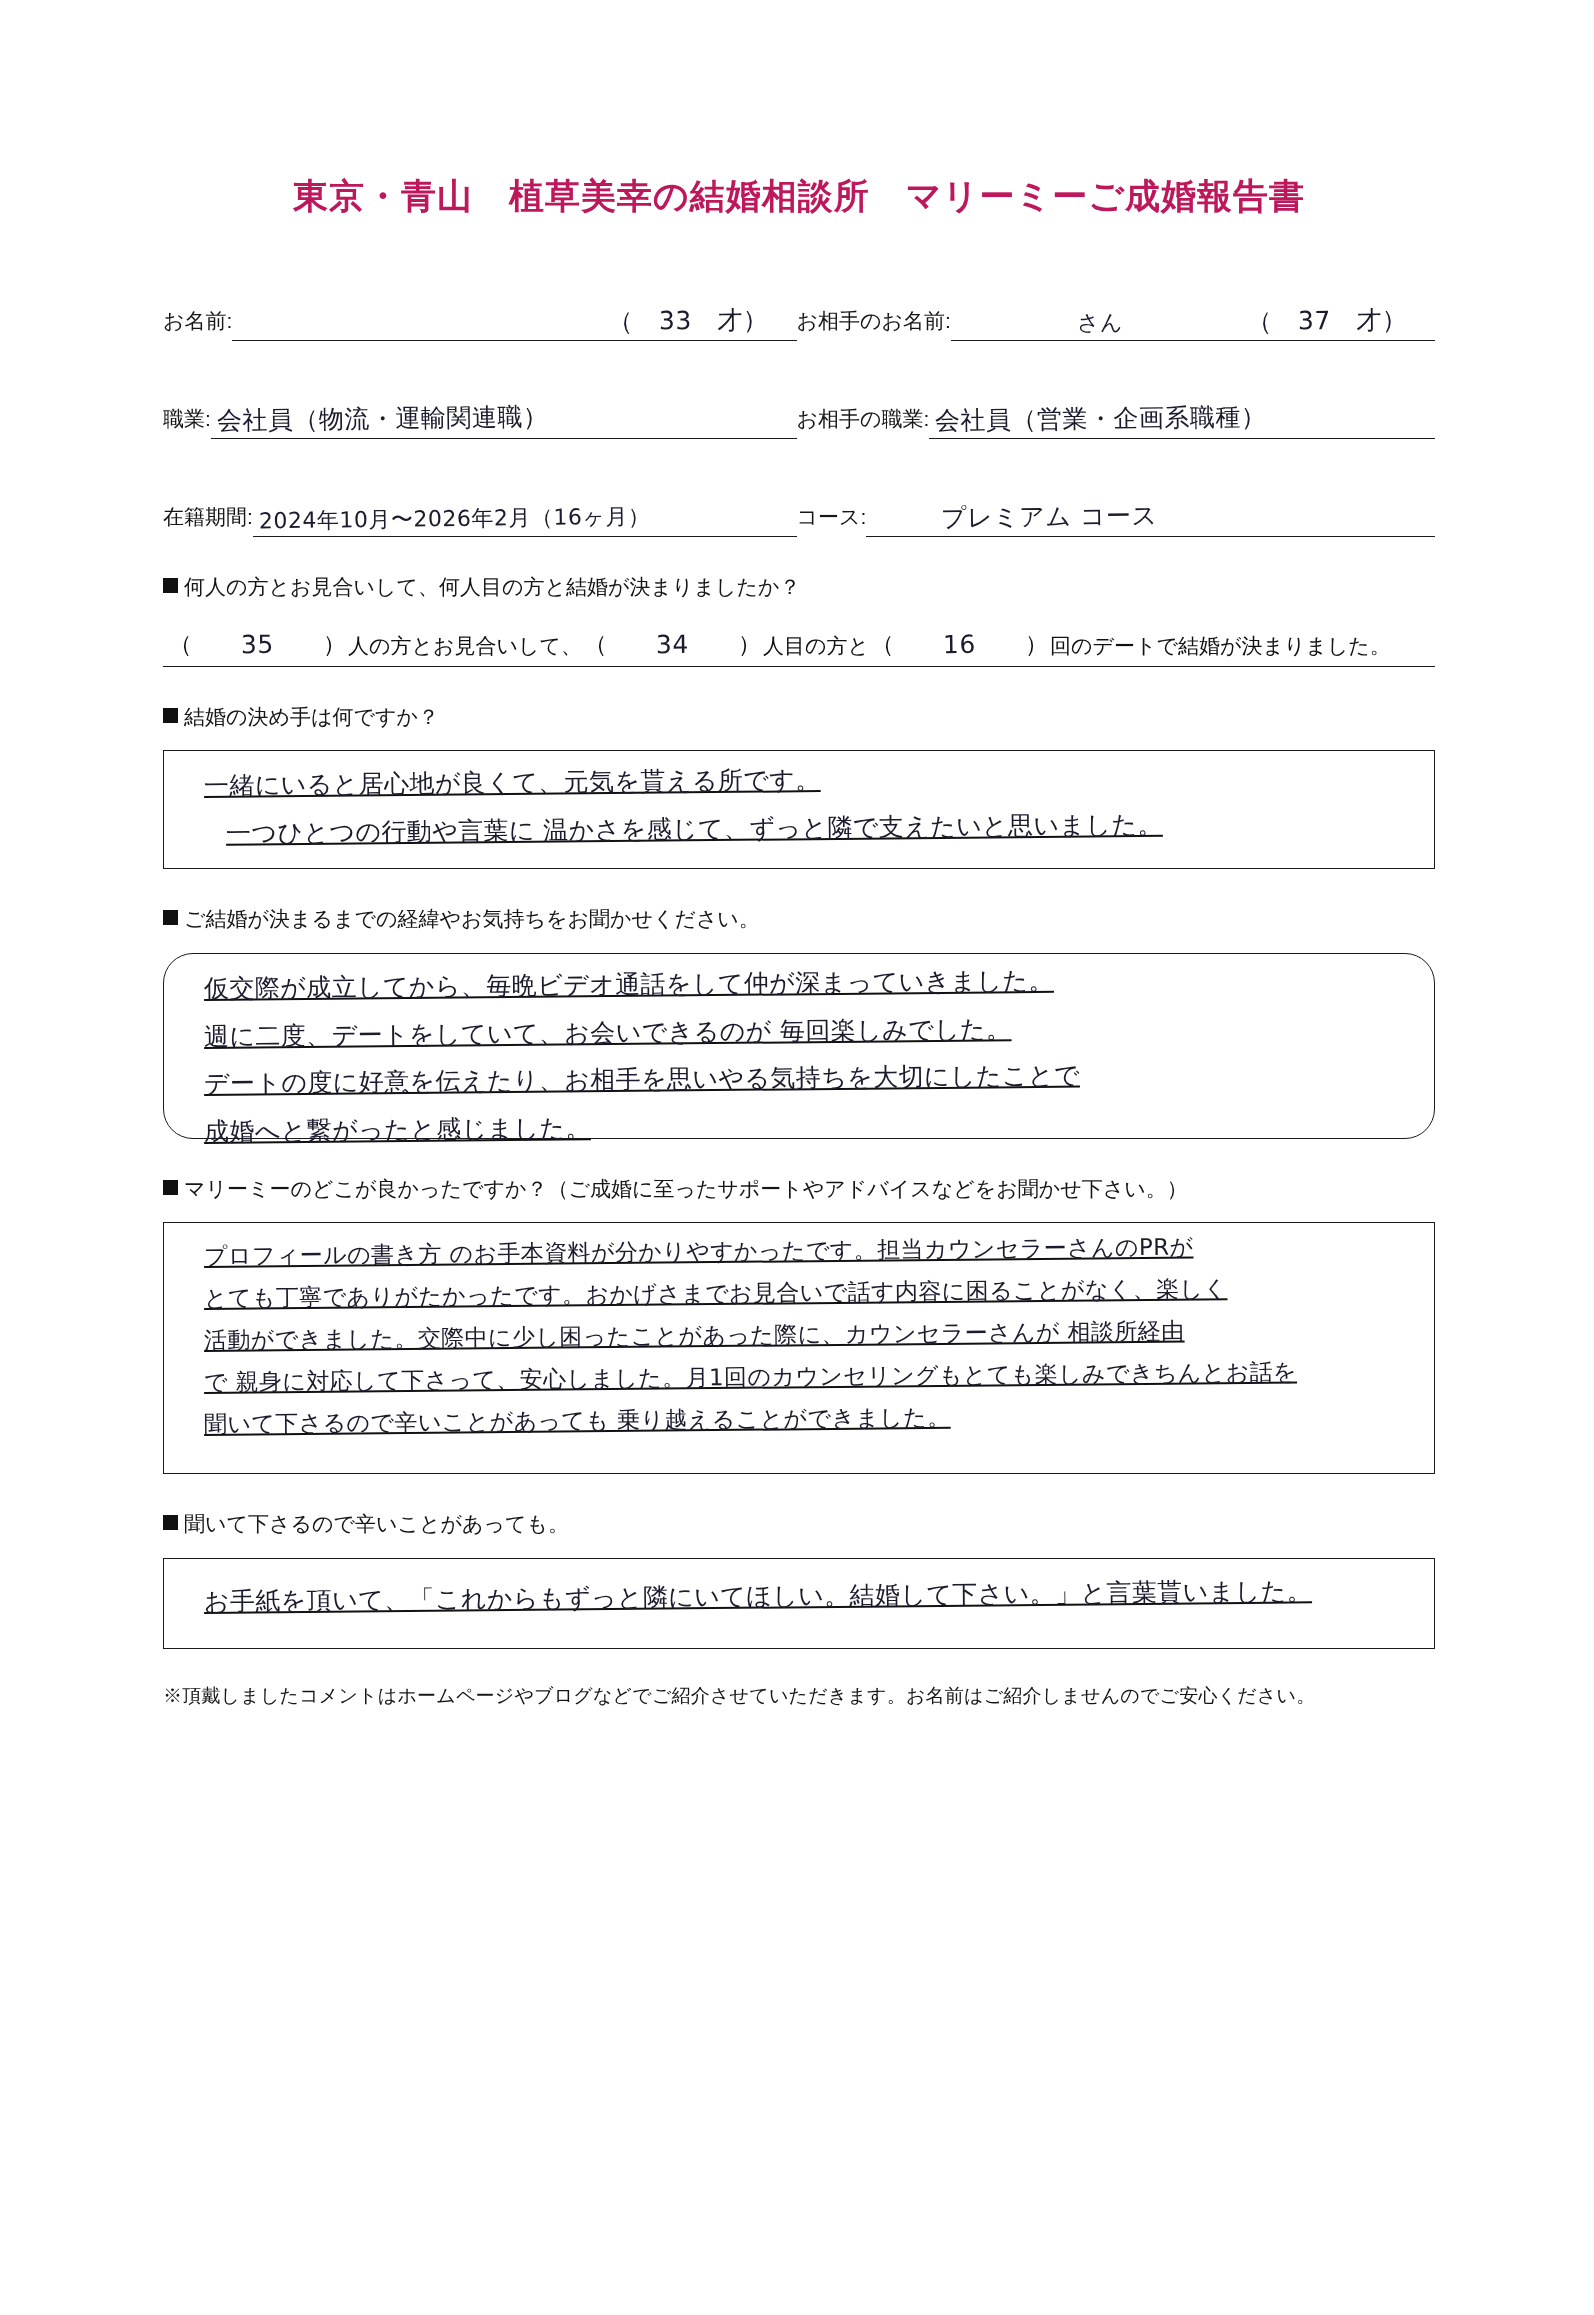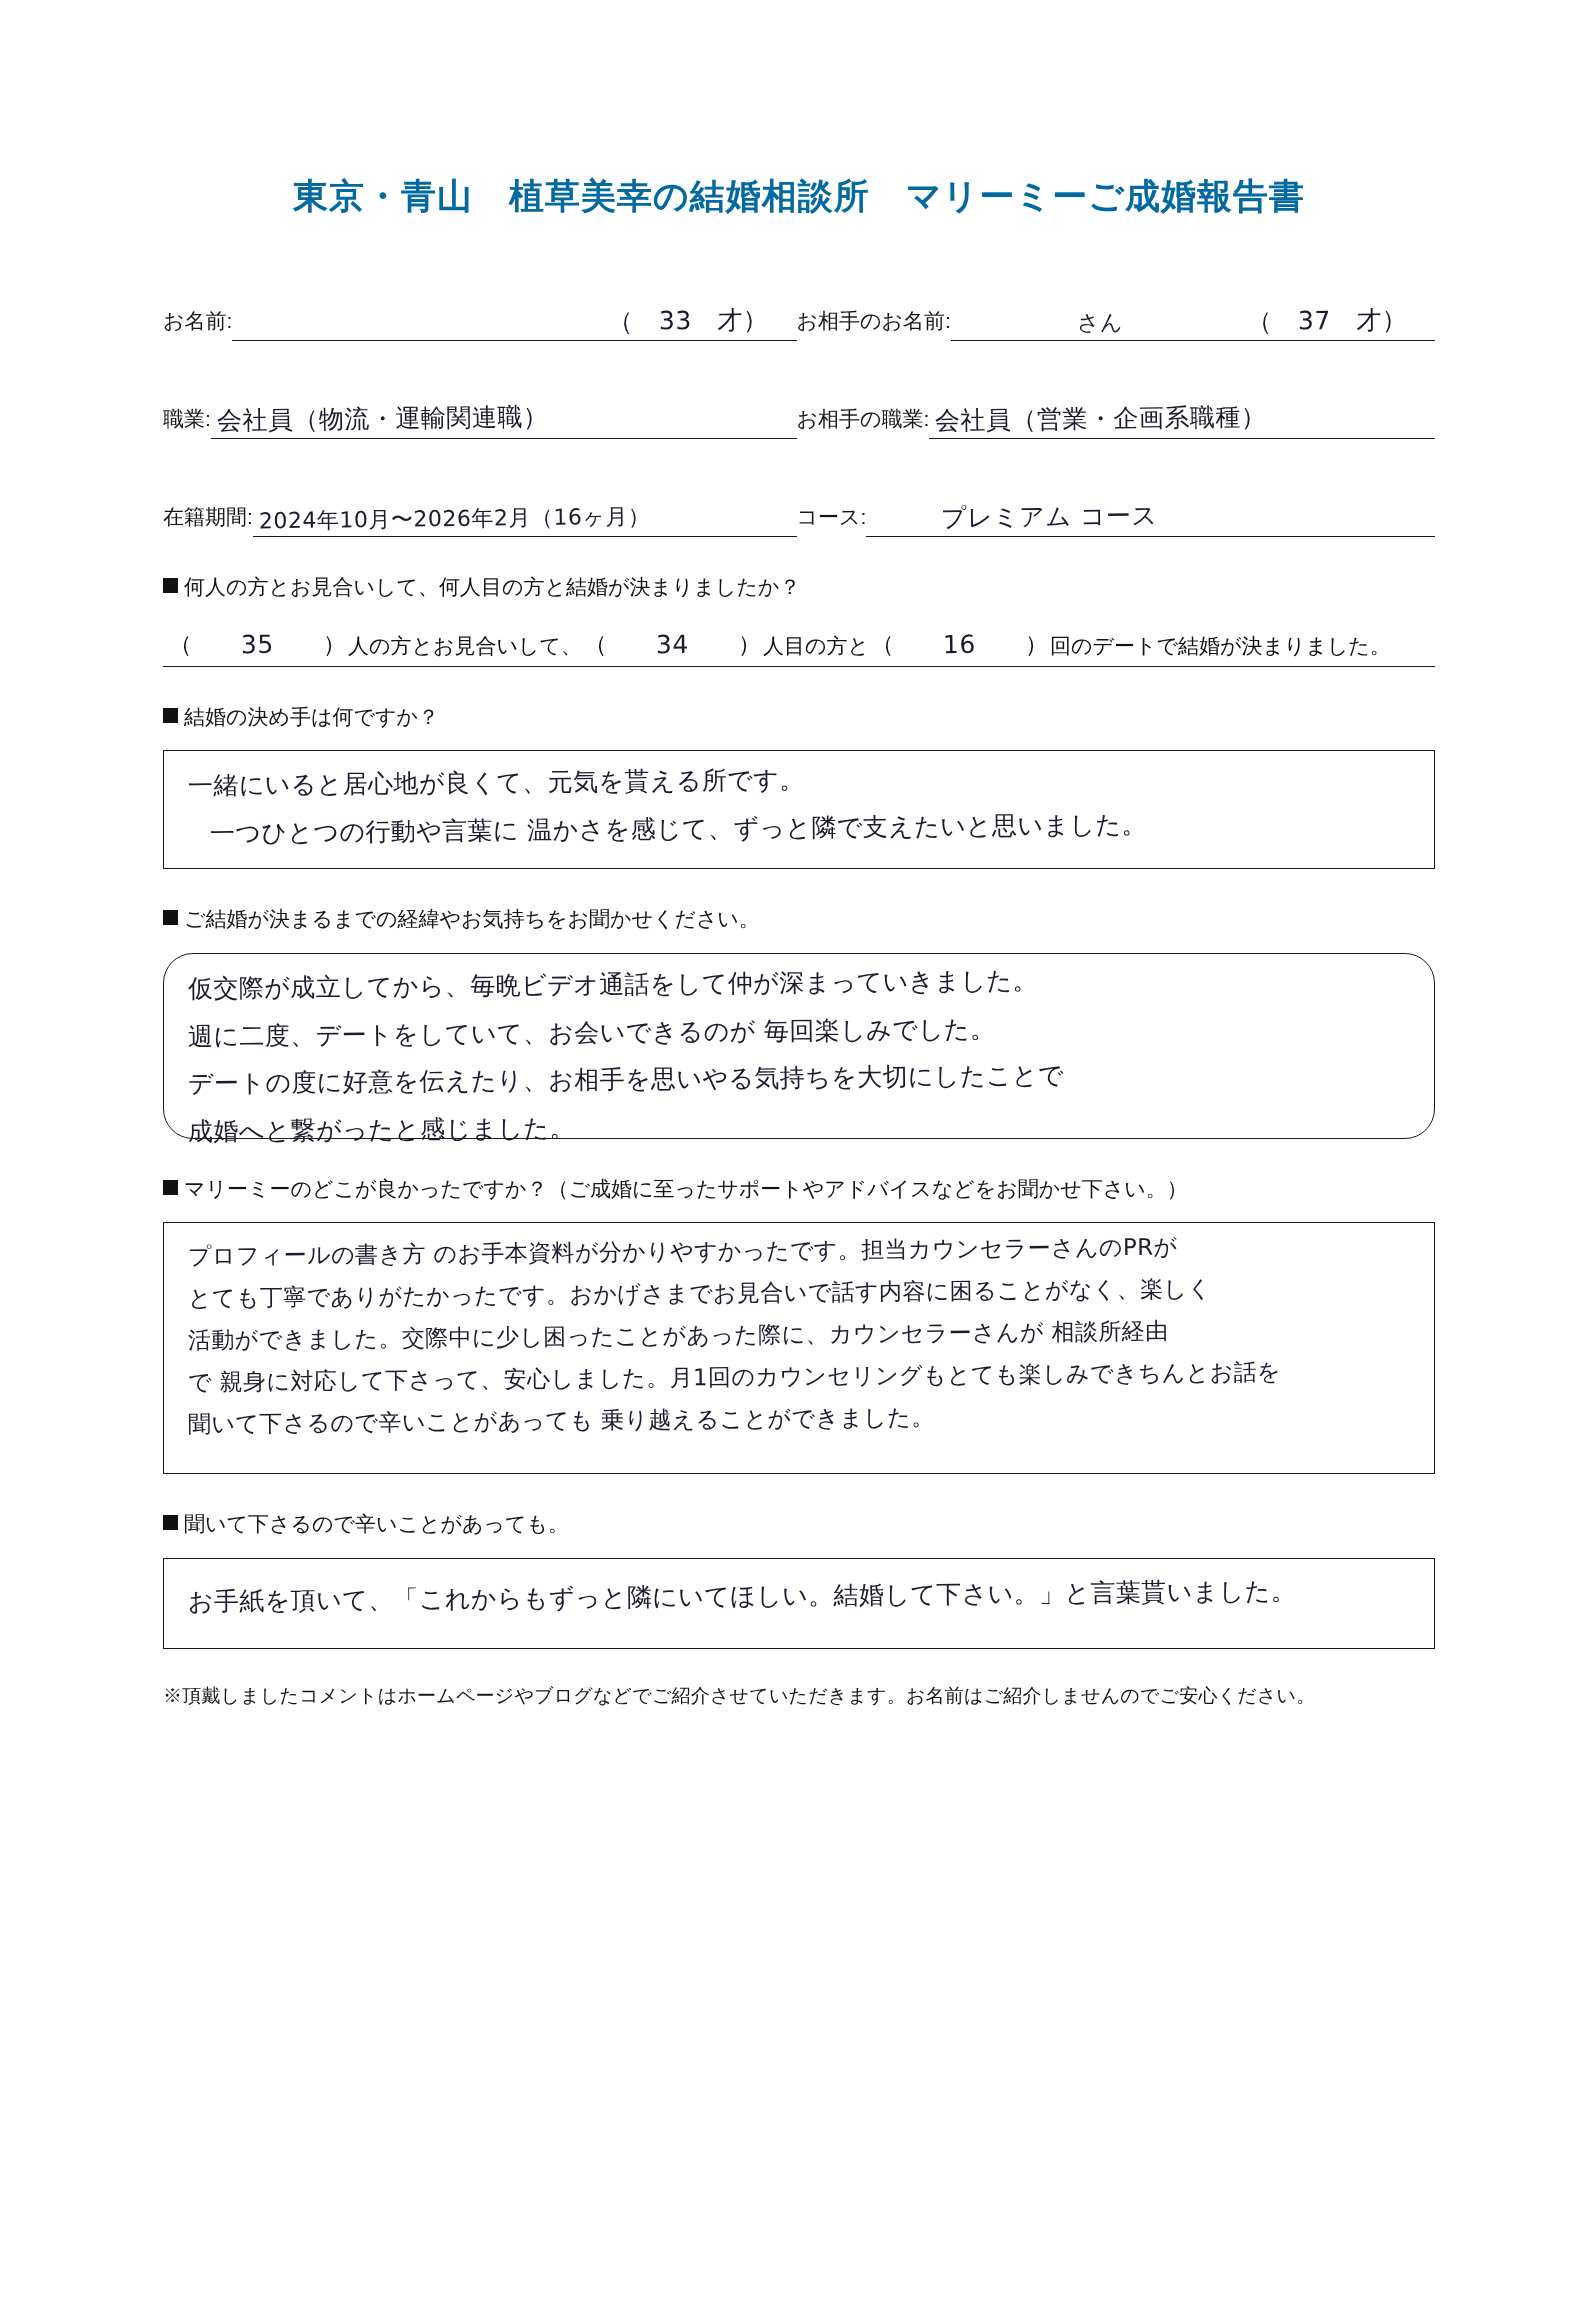--- a/index.html
+++ b/index.html
@@ -29,21 +29,21 @@
     width: 1272px;
   }
 
   
   .title {
     font-size: 35px;
     font-weight: bold;
     letter-spacing: 1px;
     text-align: center;
     margin: 0 0 51px 0;
-    color: #0369a1;
+    color: #be185d;
   }
 
   
   .row {
     display: flex;
     align-items: flex-end;
     margin-bottom: 28px;
   }
   .col {
     display: flex;
@@ -118,22 +118,23 @@
     display: inline-flex;
     align-items: flex-end;
     justify-content: center;
     min-width: 127px;
   }
   .countline .paren { font-size: 23px; padding: 0 2px; }
 
   
   .box {
     border: 1.6px solid #1a1a1a;
-    padding: 18px 24px 20px 24px;
+    padding: 18px 24px 20px 40px;
     box-sizing: border-box;
+    text-decoration: underline;
   }
   .box p {
     margin: 0 0 14px 0;
     font-family: "DejaVu Sans", sans-serif;
     font-size: 25px;
     color: #1b1b2e;
     line-height: 1.35;
     transform: rotate(-0.55deg);
     transform-origin: left center;
     letter-spacing: 0.4px;

